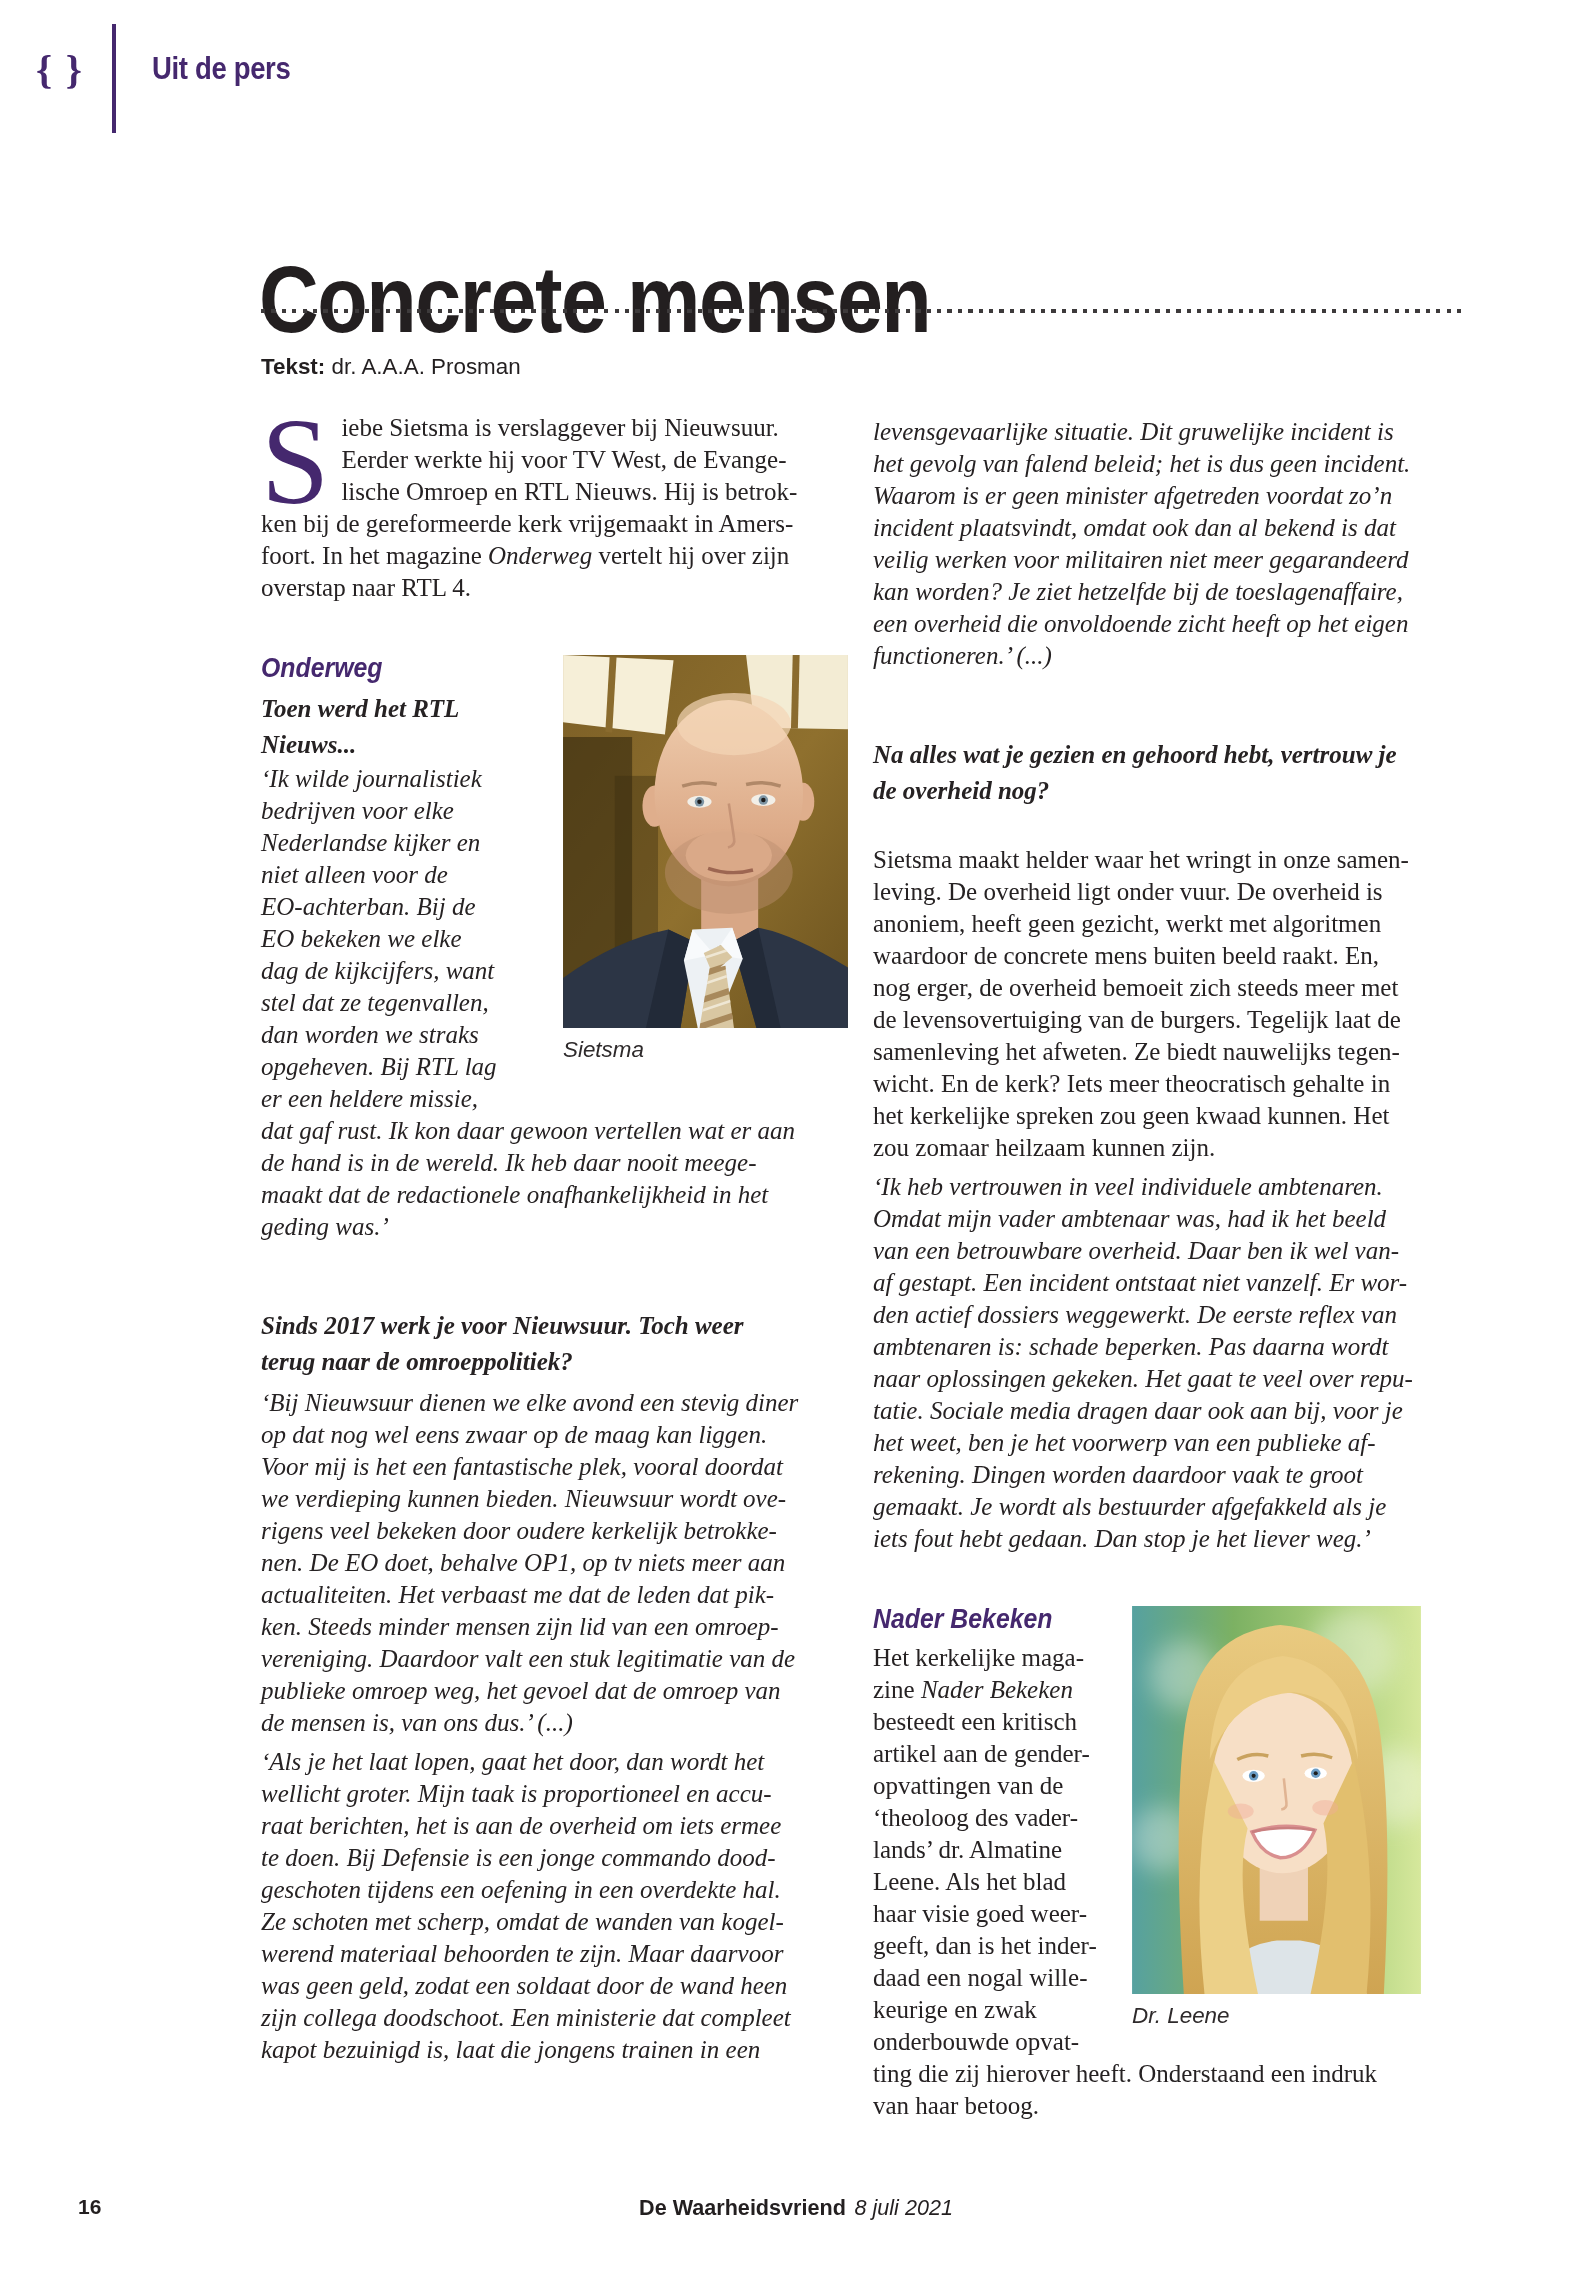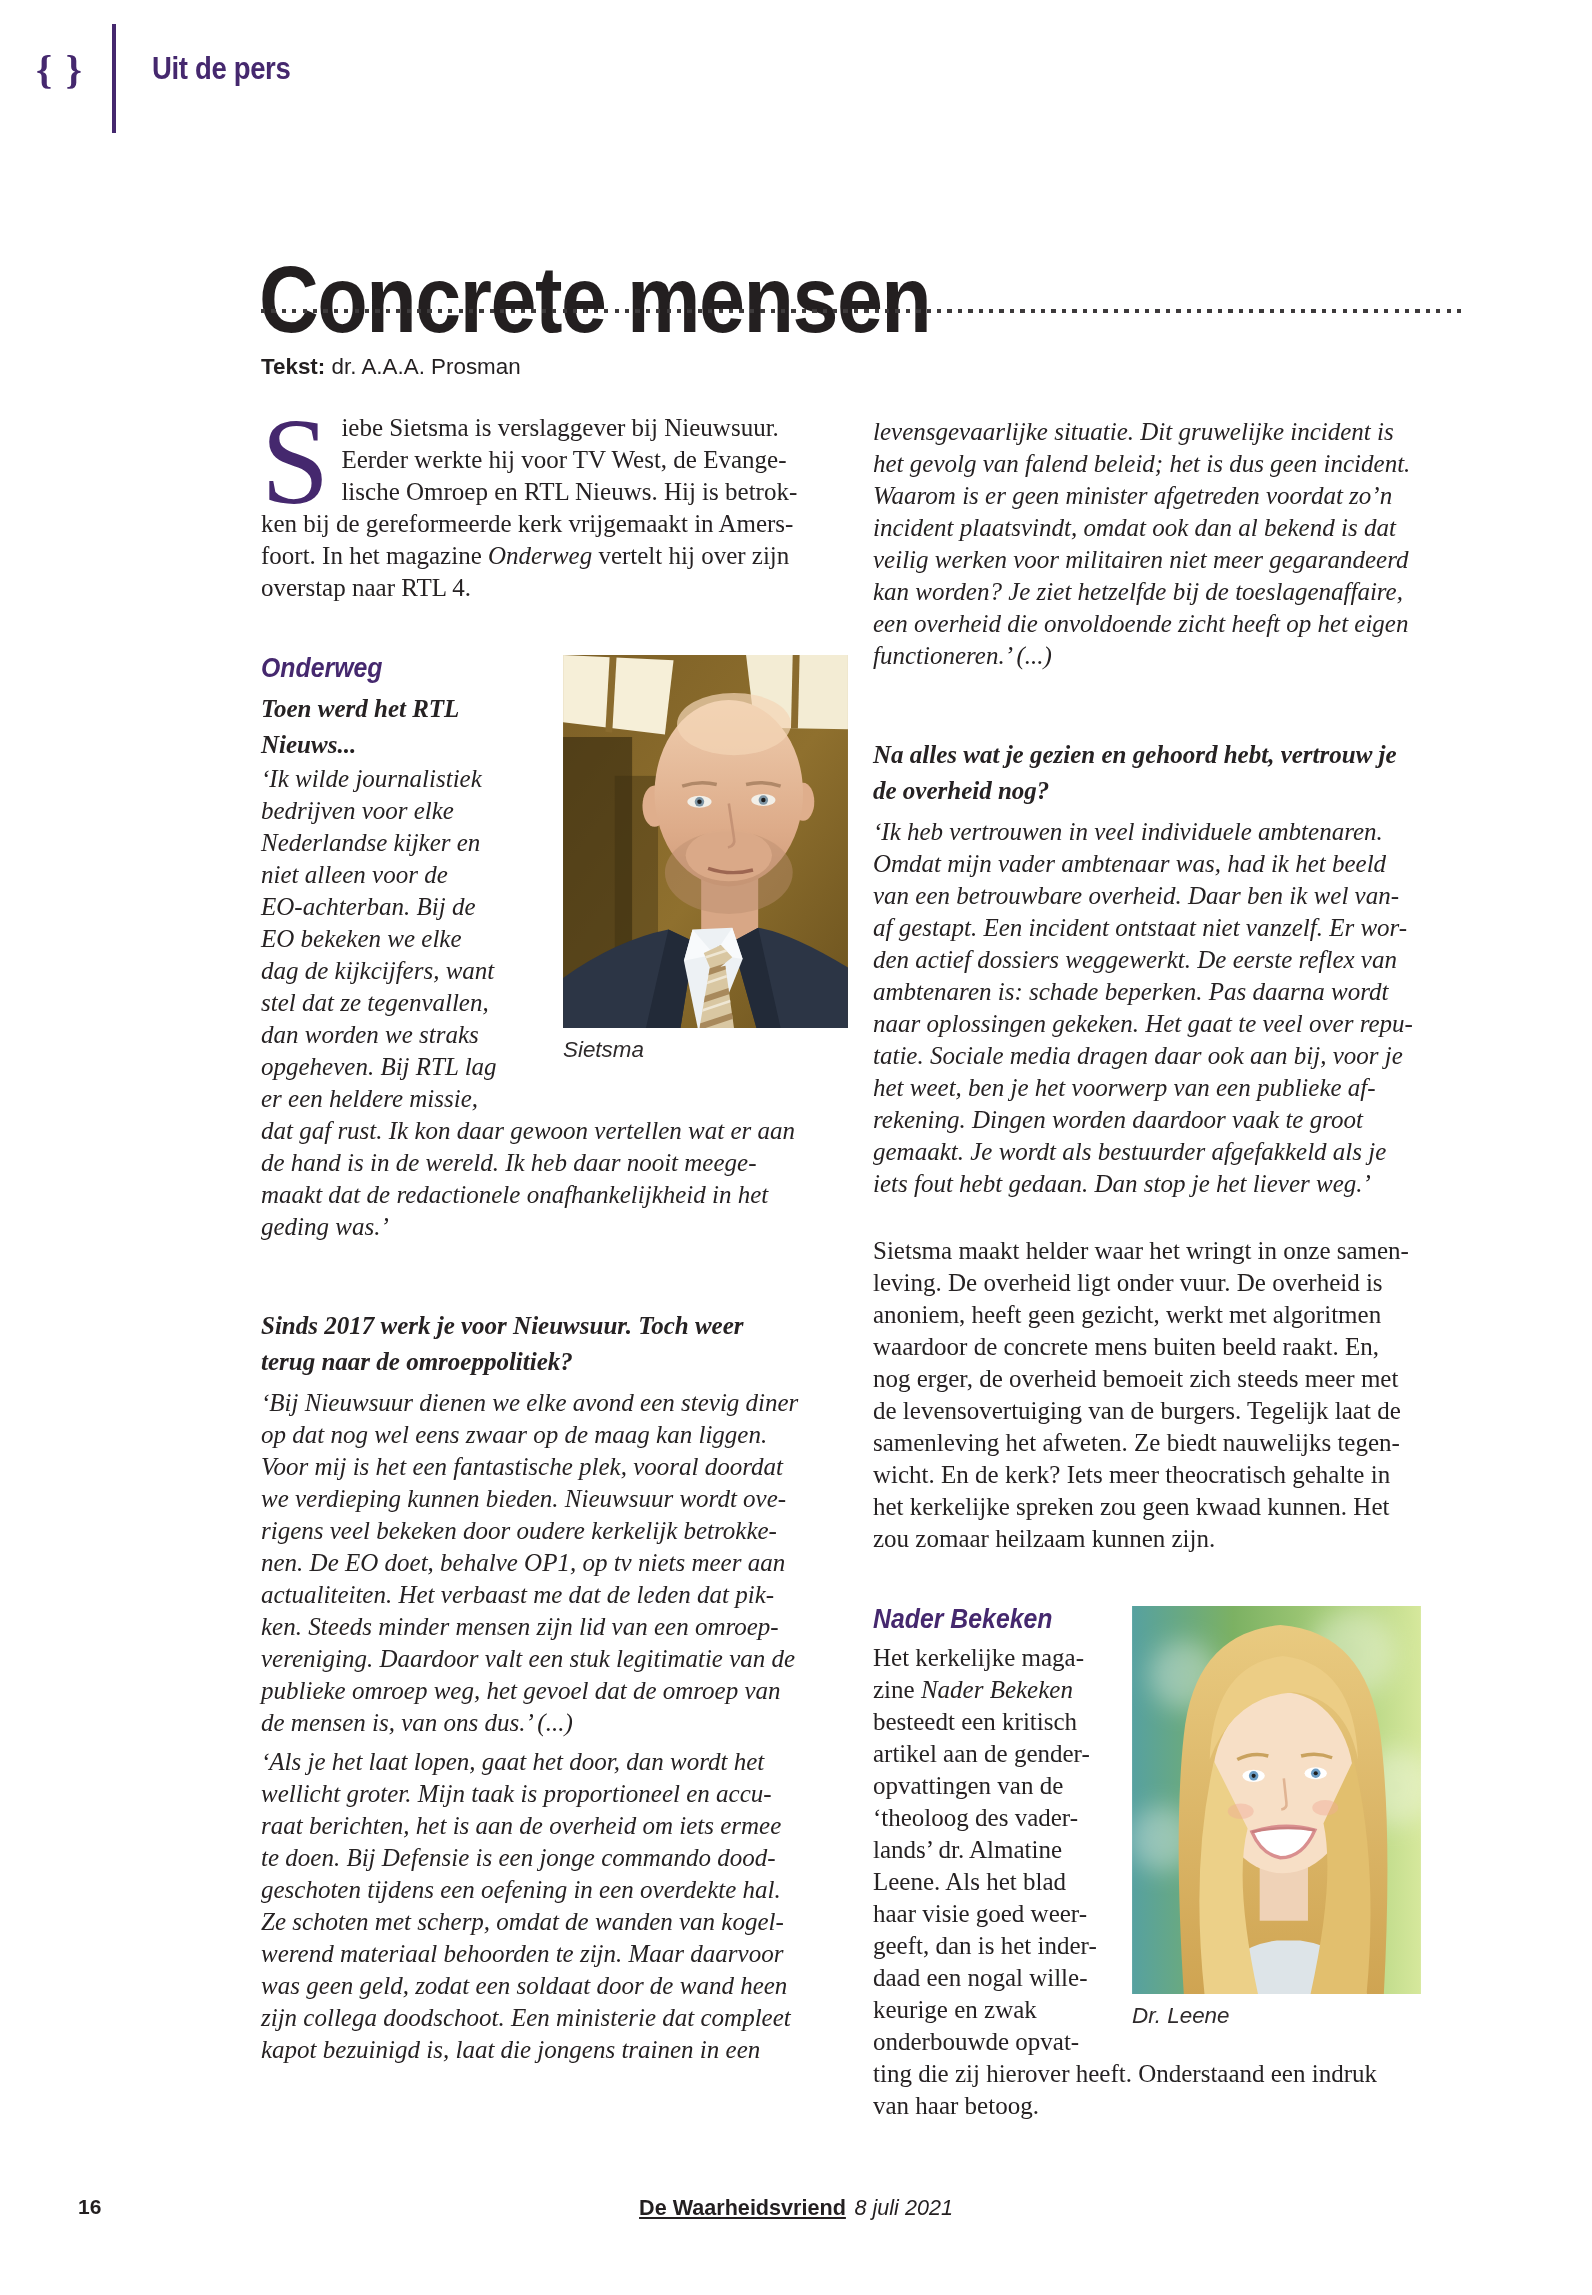--- a/index.html
+++ b/index.html
@@ -38,21 +38,21 @@
   .dropcap{float:left;font-family:"Liberation Serif",serif;color:#45286e;
     font-size:123px;line-height:91px;padding:3.5px 12px 0 0;}
   
   .photo-float{float:right;margin:3.5px 0 5.2px 21px;}
   .photo-frame{display:block;}
   .caption{font-size:22.4px;font-style:italic;color:#2e2a2b;margin-top:9px;}
   
   .page-num{position:absolute;left:78px;top:2195px;font-size:21px;font-weight:bold;color:#231f20;}
   .footer-center{position:absolute;left:50%;top:2195px;transform:translateX(-50%);
     font-size:21.6px;color:#231f20;white-space:nowrap;}
-  .footer-center .mag{font-weight:bold;text-decoration:underline;}
+  .footer-center .mag{font-weight:bold;}
   .footer-center .date{font-style:italic;font-weight:normal;margin-left:8.6px;}
 </style>
 </head>
 <body>
 
 <div class="braces">{ }</div>
 <div class="vrule"></div>
 <div class="kicker">Uit de pers</div>
 
 <h1 class="title">Concrete mensen</h1>
@@ -182,42 +182,42 @@
   <p class="serif it" style="margin:0;">levensgevaarlijke situatie. Dit gruwelijke incident is
 het gevolg van falend beleid; het is dus geen incident.
 Waarom is er geen minister afgetreden voordat zo’n
 incident plaatsvindt, omdat ook dan al bekend is dat
 veilig werken voor militairen niet meer gegarandeerd
 kan worden? Je ziet hetzelfde bij de toeslagenaffaire,
 een overheid die onvoldoende zicht heeft op het eigen
 functioneren.’ (...)</p>
   <p class="q mt-q" style="margin-bottom:0;">Na alles wat je gezien en gehoord hebt, vertrouw je
 de overheid nog?</p>
+  <p class="serif mt-p" style="margin-bottom:0;">Sietsma maakt helder waar het wringt in onze samen-
+leving. De overheid ligt onder vuur. De overheid is
+anoniem, heeft geen gezicht, werkt met algoritmen
+waardoor de concrete mens buiten beeld raakt. En,
+nog erger, de overheid bemoeit zich steeds meer met
+de levensovertuiging van de burgers. Tegelijk laat de
+samenleving het afweten. Ze biedt nauwelijks tegen-
+wicht. En de kerk? Iets meer theocratisch gehalte in
+het kerkelijke spreken zou geen kwaad kunnen. Het
+zou zomaar heilzaam kunnen zijn.</p>
   <p class="serif it mt-a" style="margin-bottom:0;">‘Ik heb vertrouwen in veel individuele ambtenaren.
 Omdat mijn vader ambtenaar was, had ik het beeld
 van een betrouwbare overheid. Daar ben ik wel van-
 af gestapt. Een incident ontstaat niet vanzelf. Er wor-
 den actief dossiers weggewerkt. De eerste reflex van
 ambtenaren is: schade beperken. Pas daarna wordt
 naar oplossingen gekeken. Het gaat te veel over repu-
 tatie. Sociale media dragen daar ook aan bij, voor je
 het weet, ben je het voorwerp van een publieke af-
 rekening. Dingen worden daardoor vaak te groot
 gemaakt. Je wordt als bestuurder afgefakkeld als je
 iets fout hebt gedaan. Dan stop je het liever weg.’</p>
-  <p class="serif mt-p" style="margin-bottom:0;">Sietsma maakt helder waar het wringt in onze samen-
-leving. De overheid ligt onder vuur. De overheid is
-anoniem, heeft geen gezicht, werkt met algoritmen
-waardoor de concrete mens buiten beeld raakt. En,
-nog erger, de overheid bemoeit zich steeds meer met
-de levensovertuiging van de burgers. Tegelijk laat de
-samenleving het afweten. Ze biedt nauwelijks tegen-
-wicht. En de kerk? Iets meer theocratisch gehalte in
-het kerkelijke spreken zou geen kwaad kunnen. Het
-zou zomaar heilzaam kunnen zijn.</p>
 
   <div class="mt-sec" style="overflow:visible;">
     <figure class="photo-float" style="margin-top:3.5px;margin-bottom:0;margin-right:0;width:328px;">
       <svg class="photo-frame" width="289" height="388" viewBox="0 0 335 450">
         <defs>
           <linearGradient id="bgL" x1="0" y1="0" x2="1" y2="0">
             <stop offset="0" stop-color="#56a1a0"></stop>
               <stop offset=".35" stop-color="#7cb163"></stop>
             <stop offset=".7" stop-color="#a7cd79"></stop>
               <stop offset="1" stop-color="#d6e89c"></stop>

